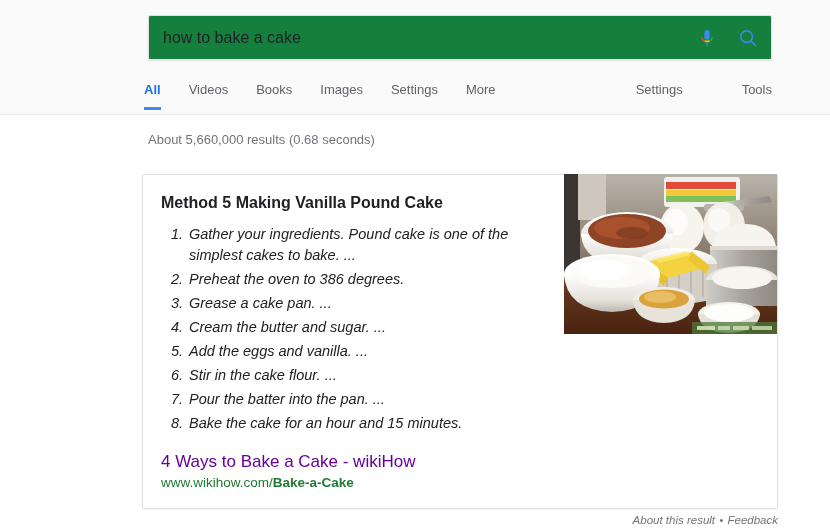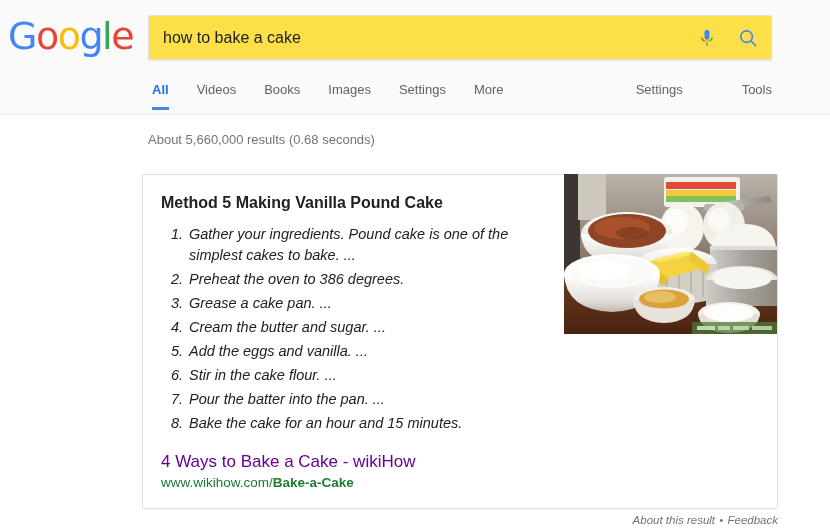--- a/index.html
+++ b/index.html
@@ -41,21 +41,21 @@
   .lg-r { color: #ea4335; }
   .lg-y { color: #fbbc05; }
   .lg-g { color: #34a853; }
 
   .searchbox {
     position: absolute;
     left: 148px;
     top: 15px;
     width: 624px;
     height: 45px;
-    background: #fde047;
+    background: #15803d;
     border: 1px solid #dfe1e5;
     border-radius: 2px;
     box-shadow: 0 1px 2px rgba(0,0,0,0.10);
     box-sizing: border-box;
     display: flex;
     align-items: center;
   }
   .search-input {
     flex: 1 1 auto;
     border: none;
@@ -83,21 +83,21 @@
     display: flex;
     align-items: center;
     justify-content: center;
     cursor: pointer;
     flex: 0 0 auto;
   }
 
   
   .navbar {
     position: absolute;
-    left: 152px;
+    left: 144px;
     right: 0;
     top: 78px;
     height: 37px;
     display: flex;
     align-items: flex-start;
     justify-content: flex-end;
   }
   .nav-left { display: flex; }
   .nav-right { display: flex; margin-left: auto; padding-right: 58px; }
   .tab {
@@ -216,23 +216,20 @@
     color: #70757a;
   }
   .foot span { cursor: pointer; }
   .foot .sep { cursor: default; padding: 0 1px; }
 </style>
 </head>
 <body>
 
 <div class="header">
 
-  <div class="logo">
-    <span class="lg-b">G</span><span class="lg-r">o</span><span class="lg-y">o</span><span class="lg-b">g</span><span class="lg-g">l</span><span class="lg-r">e</span>
-  </div>
 
   <div class="searchbox">
     <input class="search-input" type="text" value="how to bake a cake" style="">
     <div class="mic-btn">
       <svg width="20" height="20" viewBox="0 0 24 24">
         <path fill="#4285f4" d="M12 14c1.66 0 3-1.34 3-3V5c0-1.66-1.34-3-3-3S9 3.34 9 5v6c0 1.66 1.34 3 3 3z"></path>
         <path fill="#ea4335" d="M6.3 11H5c0 2.5 1.6 4.6 3.8 5.4l.6-1.8C7.9 14 6.5 12.7 6.3 11z"></path>
         <path fill="#34a853" d="M17.7 11H19c0 2.5-1.6 4.6-3.8 5.4l-.6-1.8c1.5-.6 2.9-1.9 3.1-3.6z"></path>
         <path fill="#fbbc05" d="M9.4 14.6l-.6 1.8c1 .4 2.1.6 3.2.6s2.2-.2 3.2-.6l-.6-1.8c-.8.3-1.7.4-2.6.4s-1.8-.1-2.6-.4z"></path>
         <rect fill="#4285f4" x="11.2" y="17.3" width="1.6" height="4" rx="0.6"></rect>

